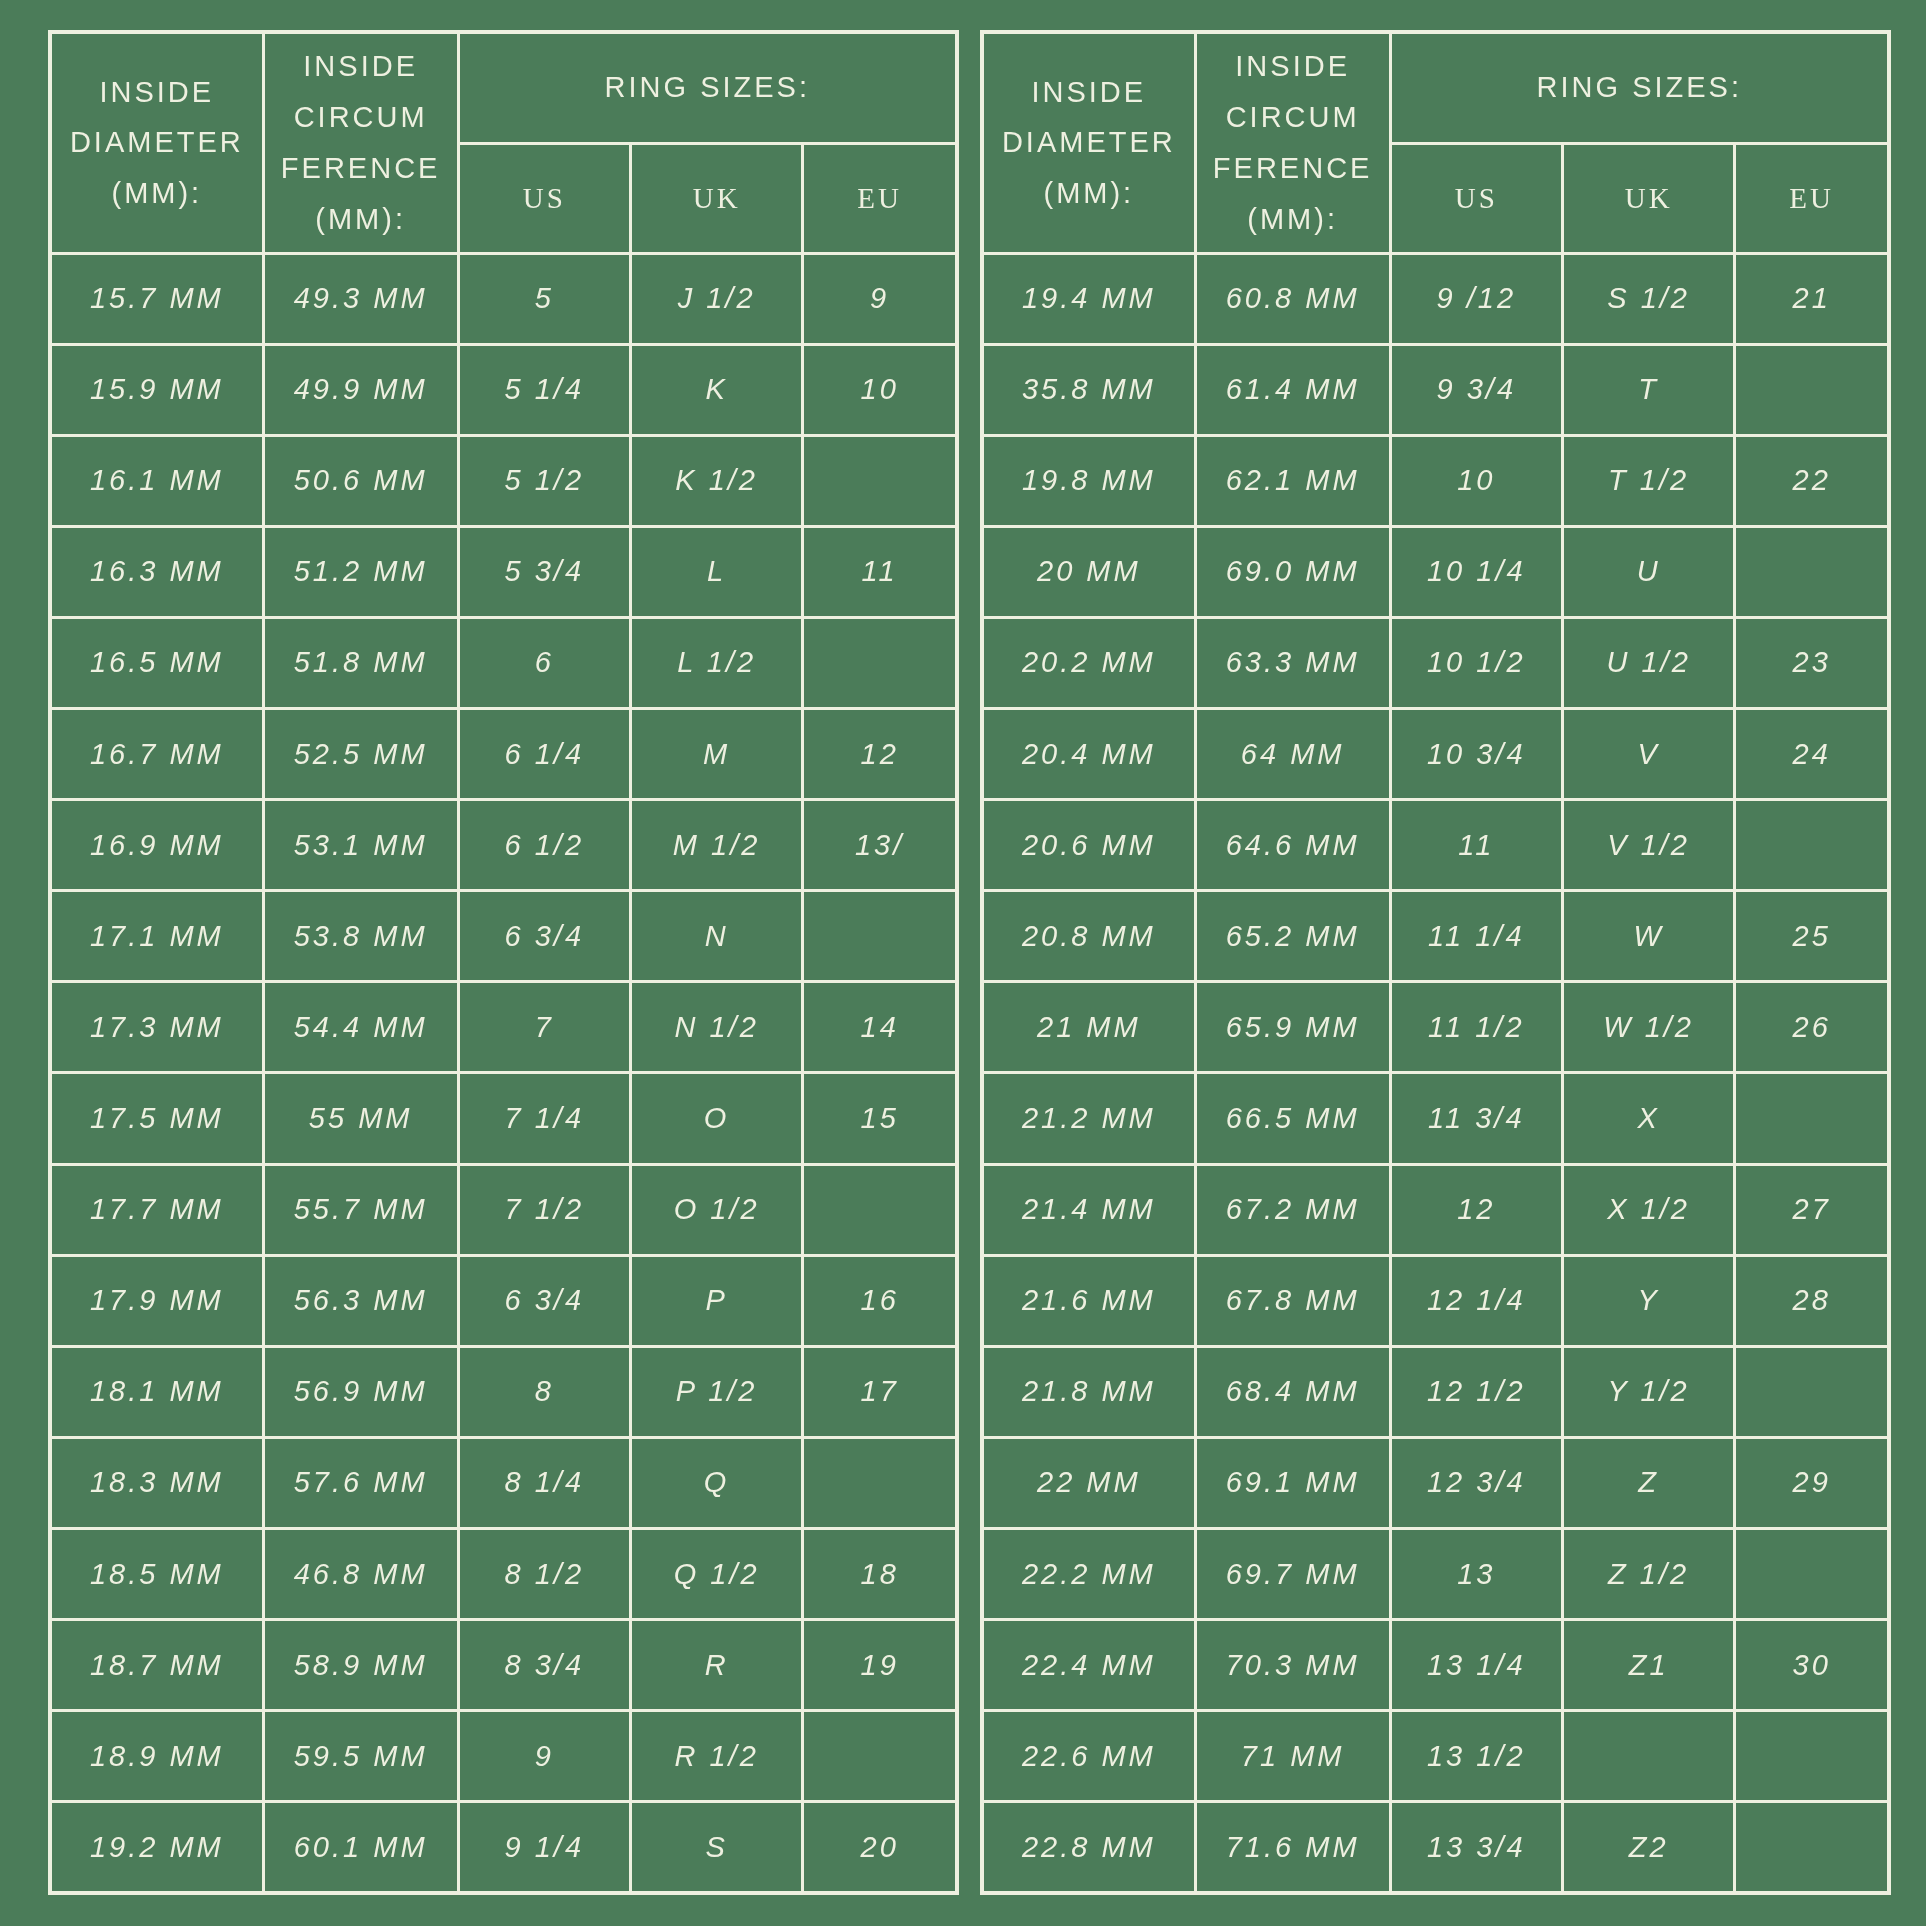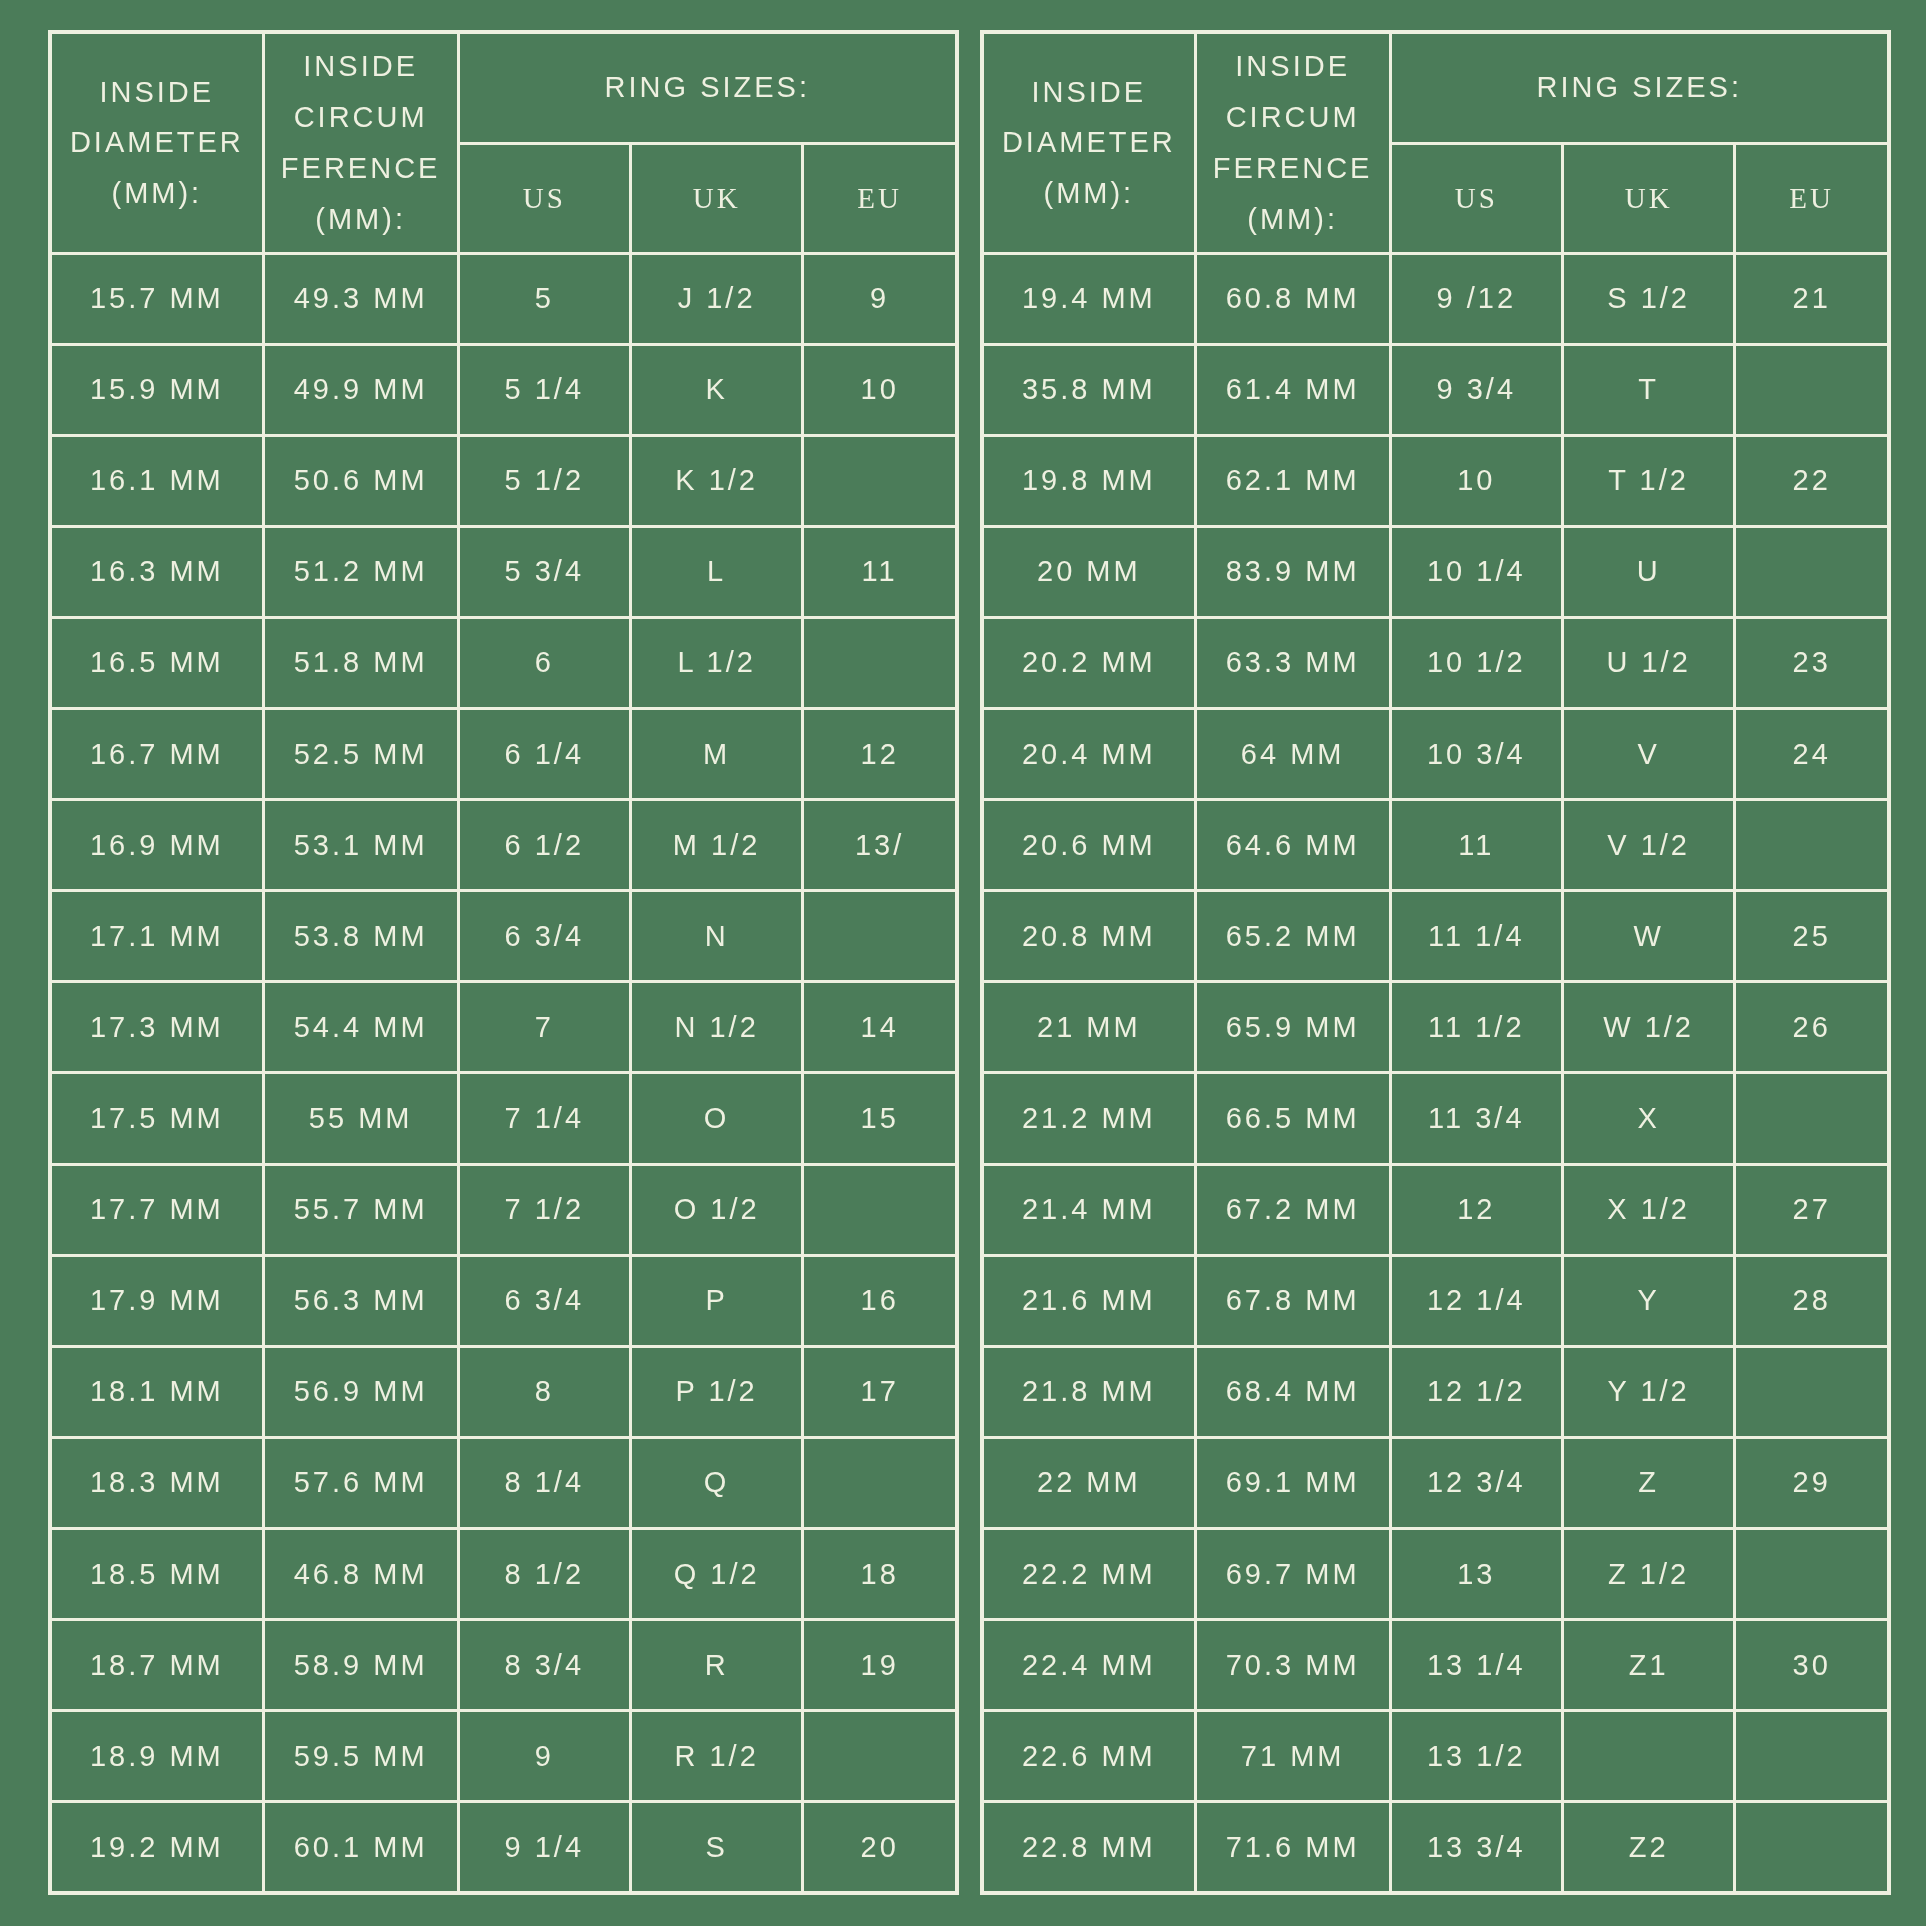--- a/index.html
+++ b/index.html
@@ -42,21 +42,21 @@
     font-size: 29px;
     line-height: 1.75;
     white-space: pre-line;
     font-weight: 400;
   }
   table.ring-table td {
     font-size: 29px;
   }
   thead tr.hdr-top    { height: 111px; }
   thead tr.hdr-sub    { height: 110px; font-family: Liberation Serif, serif; }
-  tbody tr            { height: 91px; }
+  tbody tr            { height: 91px; font-style: italic; }
   col.c-diam  { width: 23.5%; }
   col.c-circ  { width: 21.5%; }
   col.c-us    { width: 19%; }
   col.c-uk    { width: 19%; }
   col.c-eu    { width: 17%; }
 </style>
 </head>
 <body>
 
 <div class="board">
@@ -258,21 +258,21 @@
         </tr>
         <tr>
           <td>19.8 MM</td>
           <td>62.1 MM</td>
           <td>10</td>
           <td>T 1/2</td>
           <td>22</td>
         </tr>
         <tr>
           <td>20 MM</td>
-          <td>83.9 MM</td>
+          <td>69.0 MM</td>
           <td>10 1/4</td>
           <td>U</td>
           <td></td>
         </tr>
         <tr>
           <td>20.2 MM</td>
           <td>63.3 MM</td>
           <td>10 1/2</td>
           <td>U 1/2</td>
           <td>23</td>

